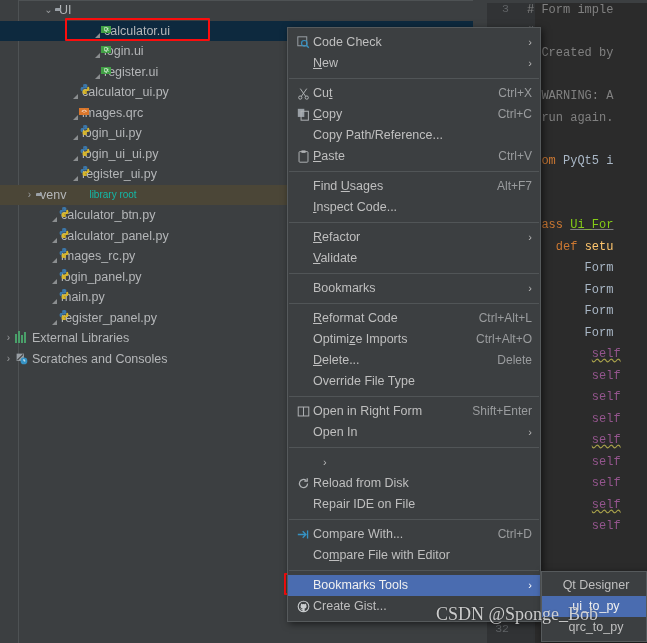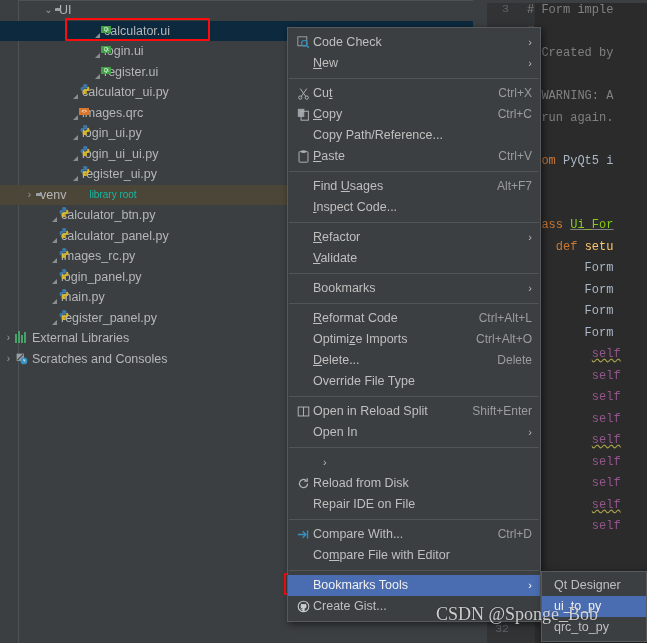--- a/index.html
+++ b/index.html
@@ -163,21 +163,21 @@
   u.mn { text-decoration:underline; }
 
   
   #submenu {
     position:absolute; left:541px; top:571px; width:106px;
     background:#3c3f41; border:1px solid #565a5c;
     box-shadow:2px 2px 7px rgba(0,0,0,0.55);
     padding:3px 0;
     z-index:45;
   }
-  #submenu .menu-item { padding-left:12px; height:21px; line-height:21px; }
+  #submenu .menu-item { padding-left:12px; height:21px; line-height:21px;text-align:center; }
   #submenu .menu-item.highlight { background:#4a6cb0; }
 
   
   #watermark {
     position:absolute; left:436px; top:604px;
     color:#d8d8d8; font-size:18px; opacity:0.92;
     font-family:Liberation Serif, serif;
     white-space:nowrap; z-index:60; pointer-events:none;
     text-shadow:0 0 2px rgba(0,0,0,0.4);
   }
@@ -462,21 +462,21 @@
       <span class="mi-label">Override File Type</span>
     </div>
     <div class="menu-sep"></div>
     <div class="menu-item">
       <span class="mi-icon">
         <svg width="13" height="13" viewBox="0 0 16 16">
           <rect x="1.5" y="2.5" width="13" height="11" fill="none" stroke="#b0b3b5" stroke-width="1.2"></rect>
           <path d="M8 2.5 L8 13.5" stroke="#b0b3b5" stroke-width="1.2"></path>
         </svg>
       </span>
-      <span class="mi-label">Open in Reload Split</span>
+      <span class="mi-label">Open in Right Form</span>
       <span class="mi-shortcut">Shift+Enter</span>
     </div>
     <div class="menu-item">
       <span class="mi-icon"></span>
       <span class="mi-label">Open In</span>
       <span class="mi-arrow">›</span>
     </div>
     <div class="menu-sep"></div>
     <div class="menu-item">
       <span class="mi-icon"></span>

